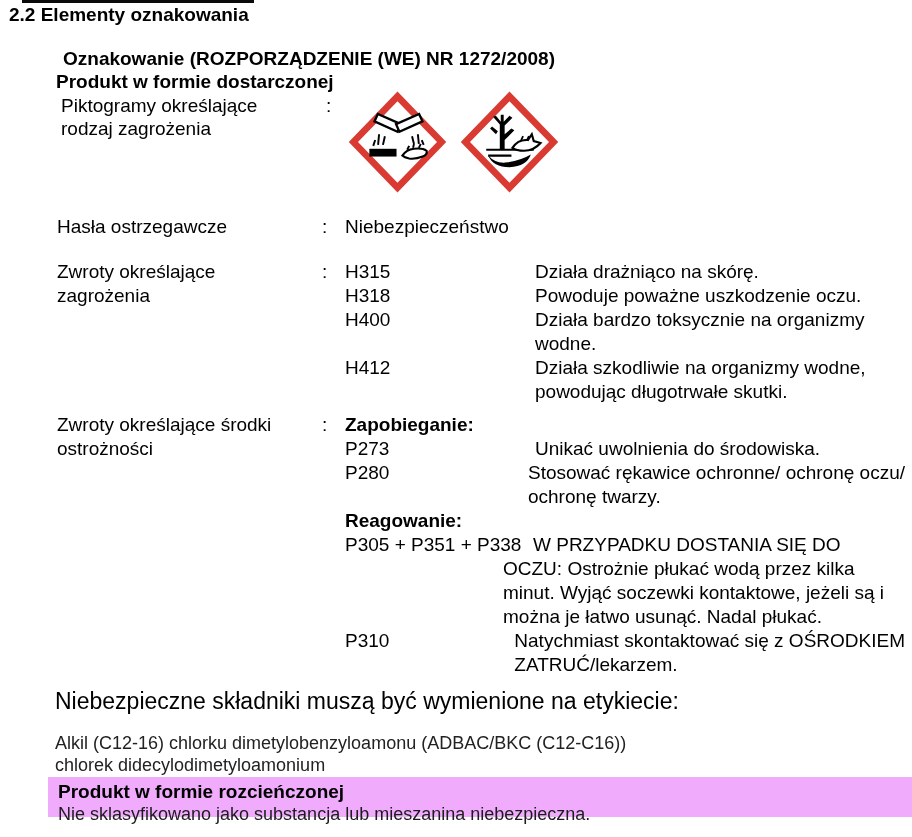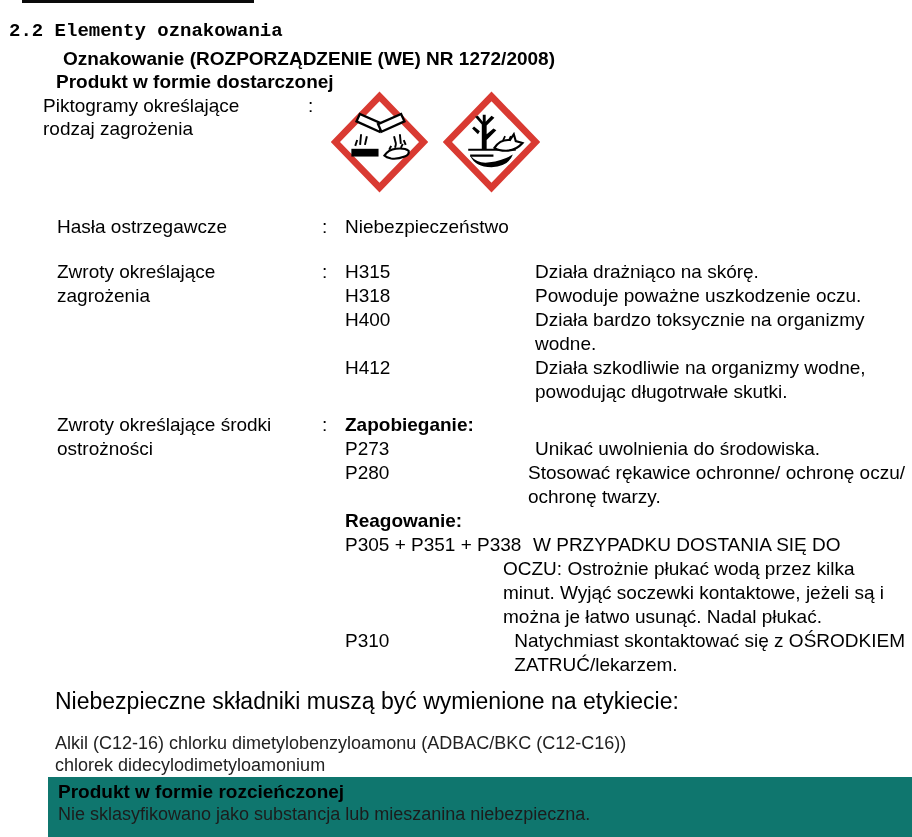--- a/index.html
+++ b/index.html
@@ -6,47 +6,47 @@
   body{
     width:912px;height:837px;position:relative;overflow:hidden;
     font-family:"Liberation Sans","DejaVu Sans",sans-serif;
     font-size:19px;color:#000;-webkit-font-smoothing:antialiased;
   }
   .abs{position:absolute;}
   .b{font-weight:700;}
   .ln{white-space:nowrap;line-height:24px;}
   
   #top-sliver{left:22px;top:0;width:232px;height:3px;background:#0a0a0a;}
-  #section-title{left:9px;top:20px;font-size:19px;font-family:Liberation Mono, monospace;}
+  #section-title{left:9px;top:4px;font-size:19px;}
   #labeling-title{left:63px;top:48px;font-size:19px;}
   #product-supplied{left:56px;top:71px;font-size:19px;}
   
   .flexrow{display:flex;align-items:flex-start;}
   .label-col{width:265px;line-height:24px;}
   .colon-col{width:23px;line-height:24px;}
   .value-col{width:560px;}
   .item{display:flex;gap:32px;}
   .code-col{width:158px;line-height:24px;white-space:nowrap;}
   .desc-col{line-height:24px;}
-  #pictogram-row{left:43px;top:94px;justify-content:center;}
+  #pictogram-row{left:61px;top:94px;justify-content:center;}
   #pictogram-row .label-col{line-height:23px;}
   .picto-wrap{display:flex;gap:15px;margin-top:-4px;}
   .picto{width:97px;height:104px;display:block;}
   #signal-row{left:57px;top:215px;}
   #hazard-block{left:57px;top:260px;}
   #precaution-block{left:57px;top:413px;}
   .group-heading{line-height:24px;white-space:nowrap;}
   .hangrow{white-space:nowrap;line-height:24px;}
   .code-inline{display:inline-block;width:188px;}
   .contln{margin-left:158px;}
   #components-block{left:55px;top:689px;}
   #components-heading{font-size:23px;line-height:24px;white-space:nowrap;}
   .component-line{font-size:18px;line-height:22px;color:#222;white-space:nowrap;}
   #components-list{margin-top:19px;}
-  #diluted-box{left:48px;top:777px;width:864px;height:60px;background:#0f766e;padding:3px 0 0 10px;box-sizing:border-box;}
+  #diluted-box{left:48px;top:777px;width:864px;height:40px;background:#f0abfc;padding:3px 0 0 10px;box-sizing:border-box;}
   #diluted-title{font-size:19px;line-height:23px;white-space:nowrap;}
   #diluted-text{font-size:18px;line-height:23px;color:#1c1c1c;white-space:nowrap;}
 </style>
 </head>
 <body>
 
 <div id="top-sliver" class="abs"></div>
 
 <div id="section-title" class="abs b">2.2 Elementy oznakowania</div>
 

